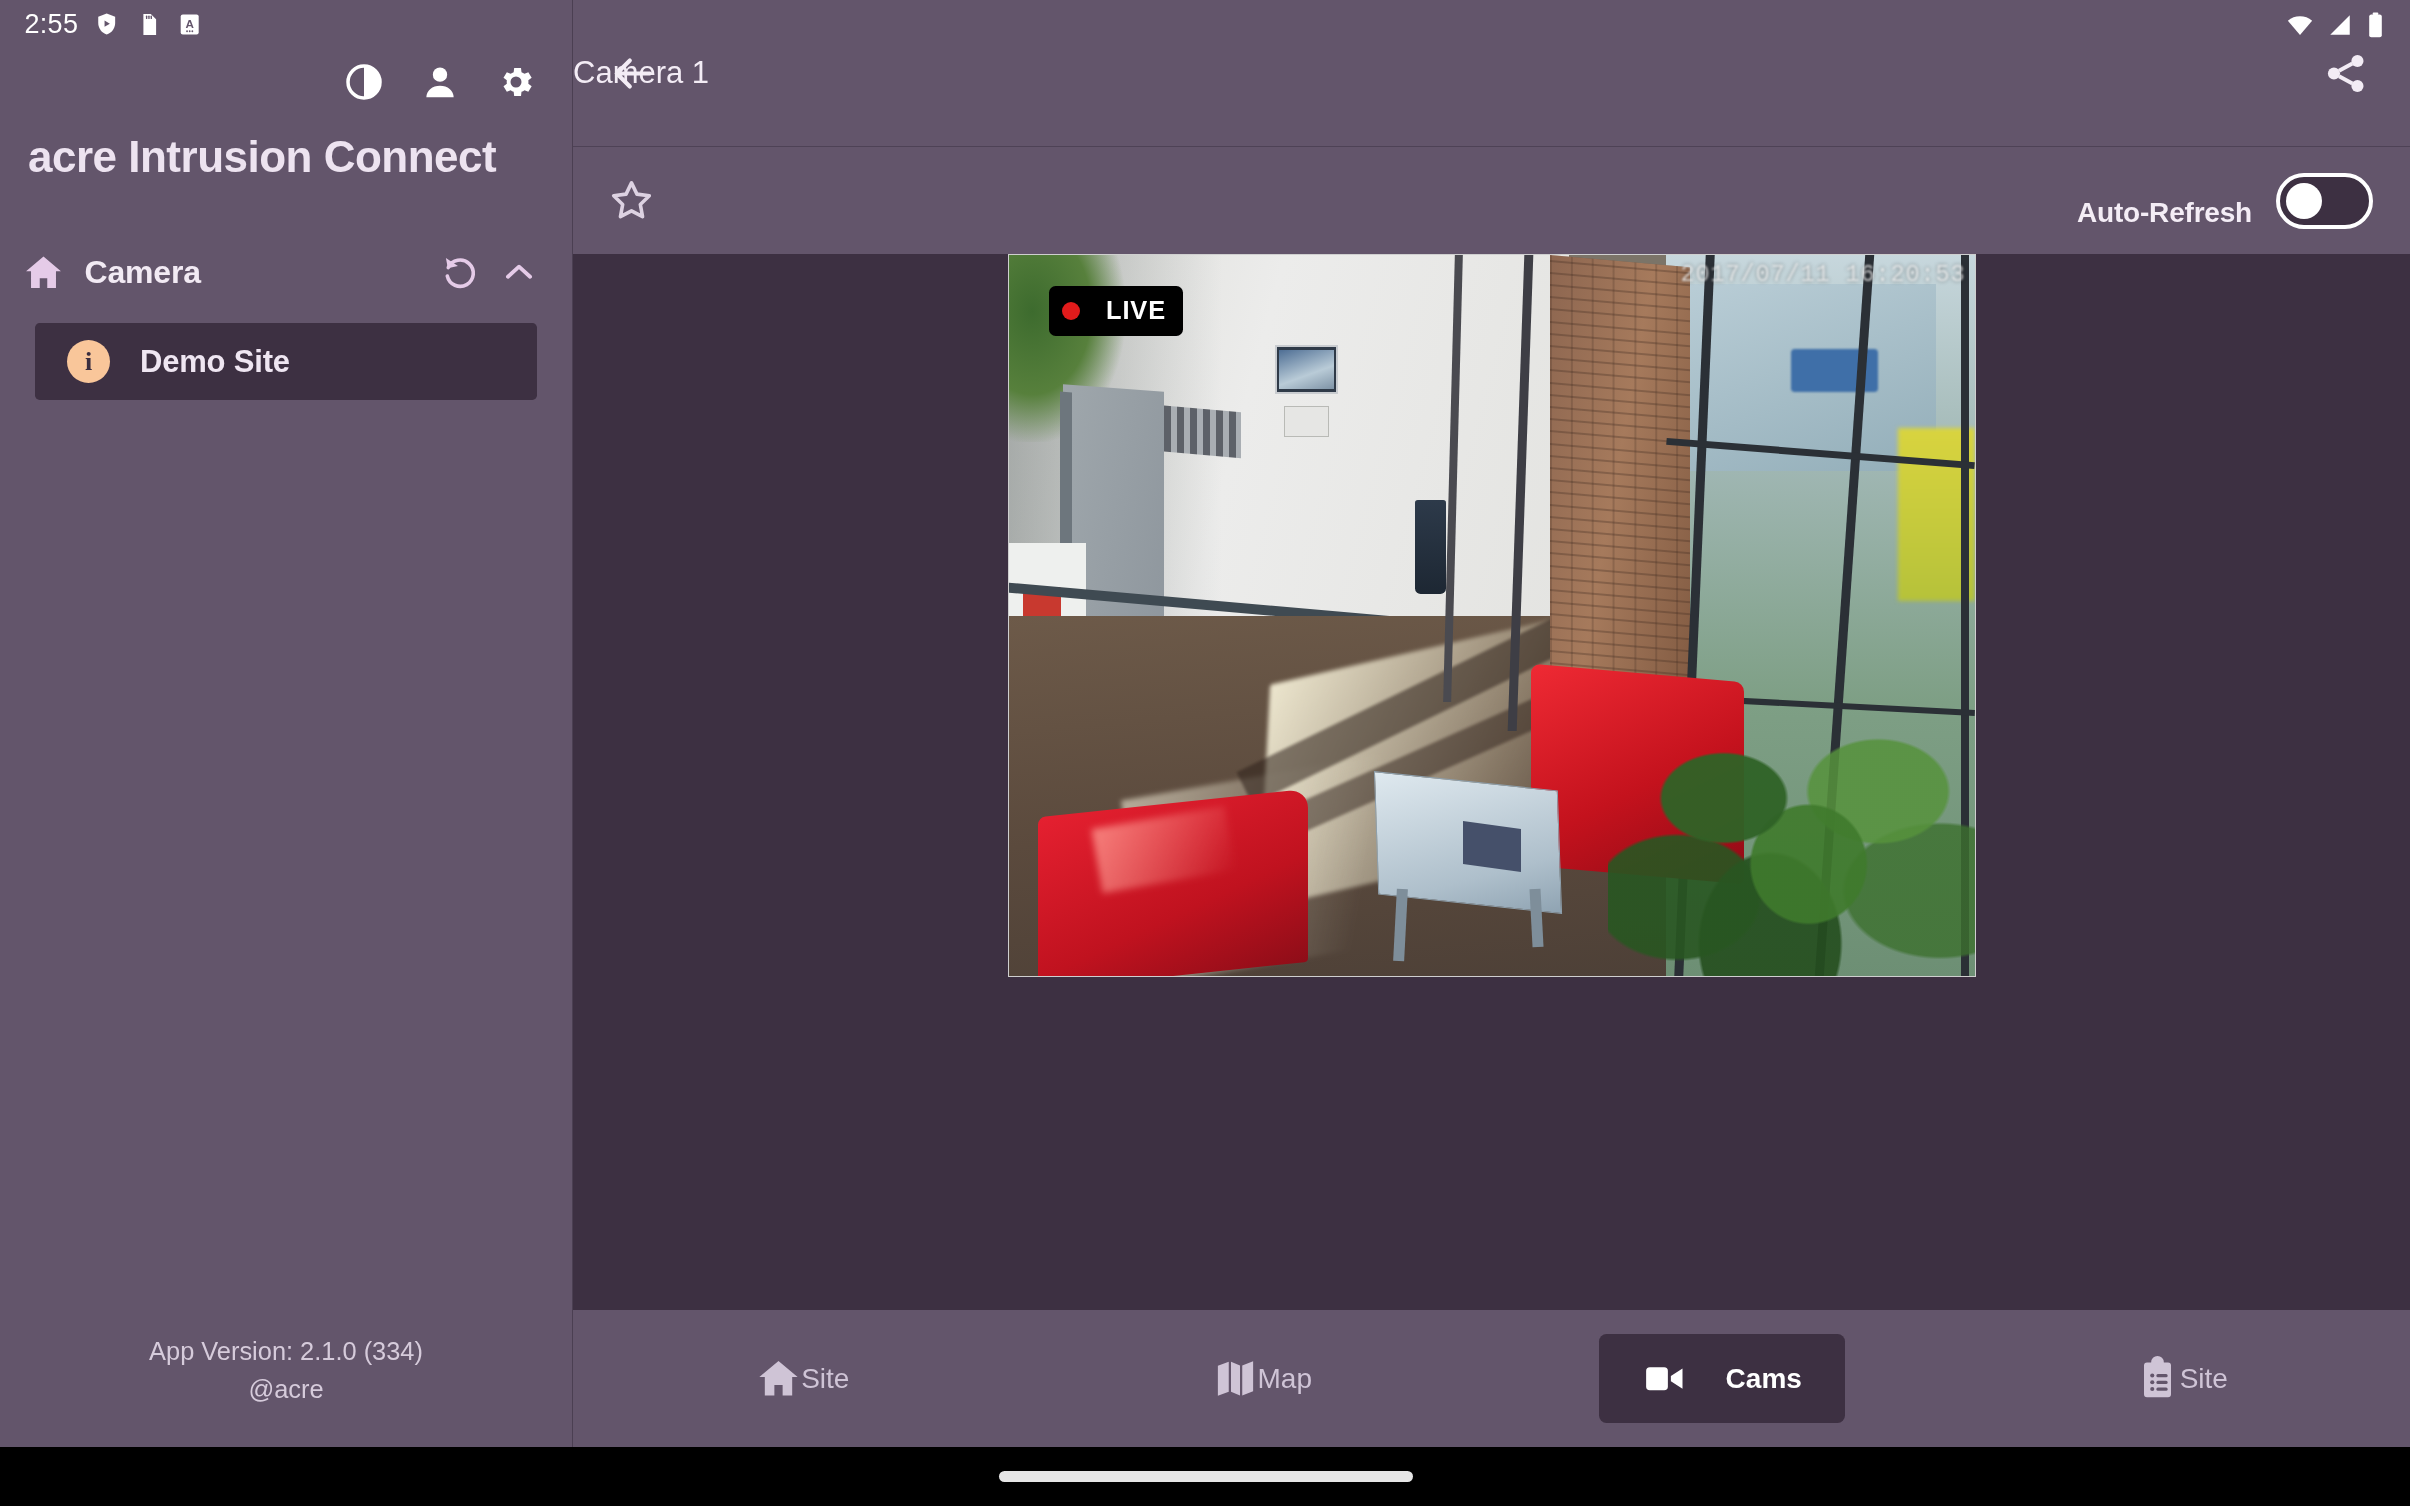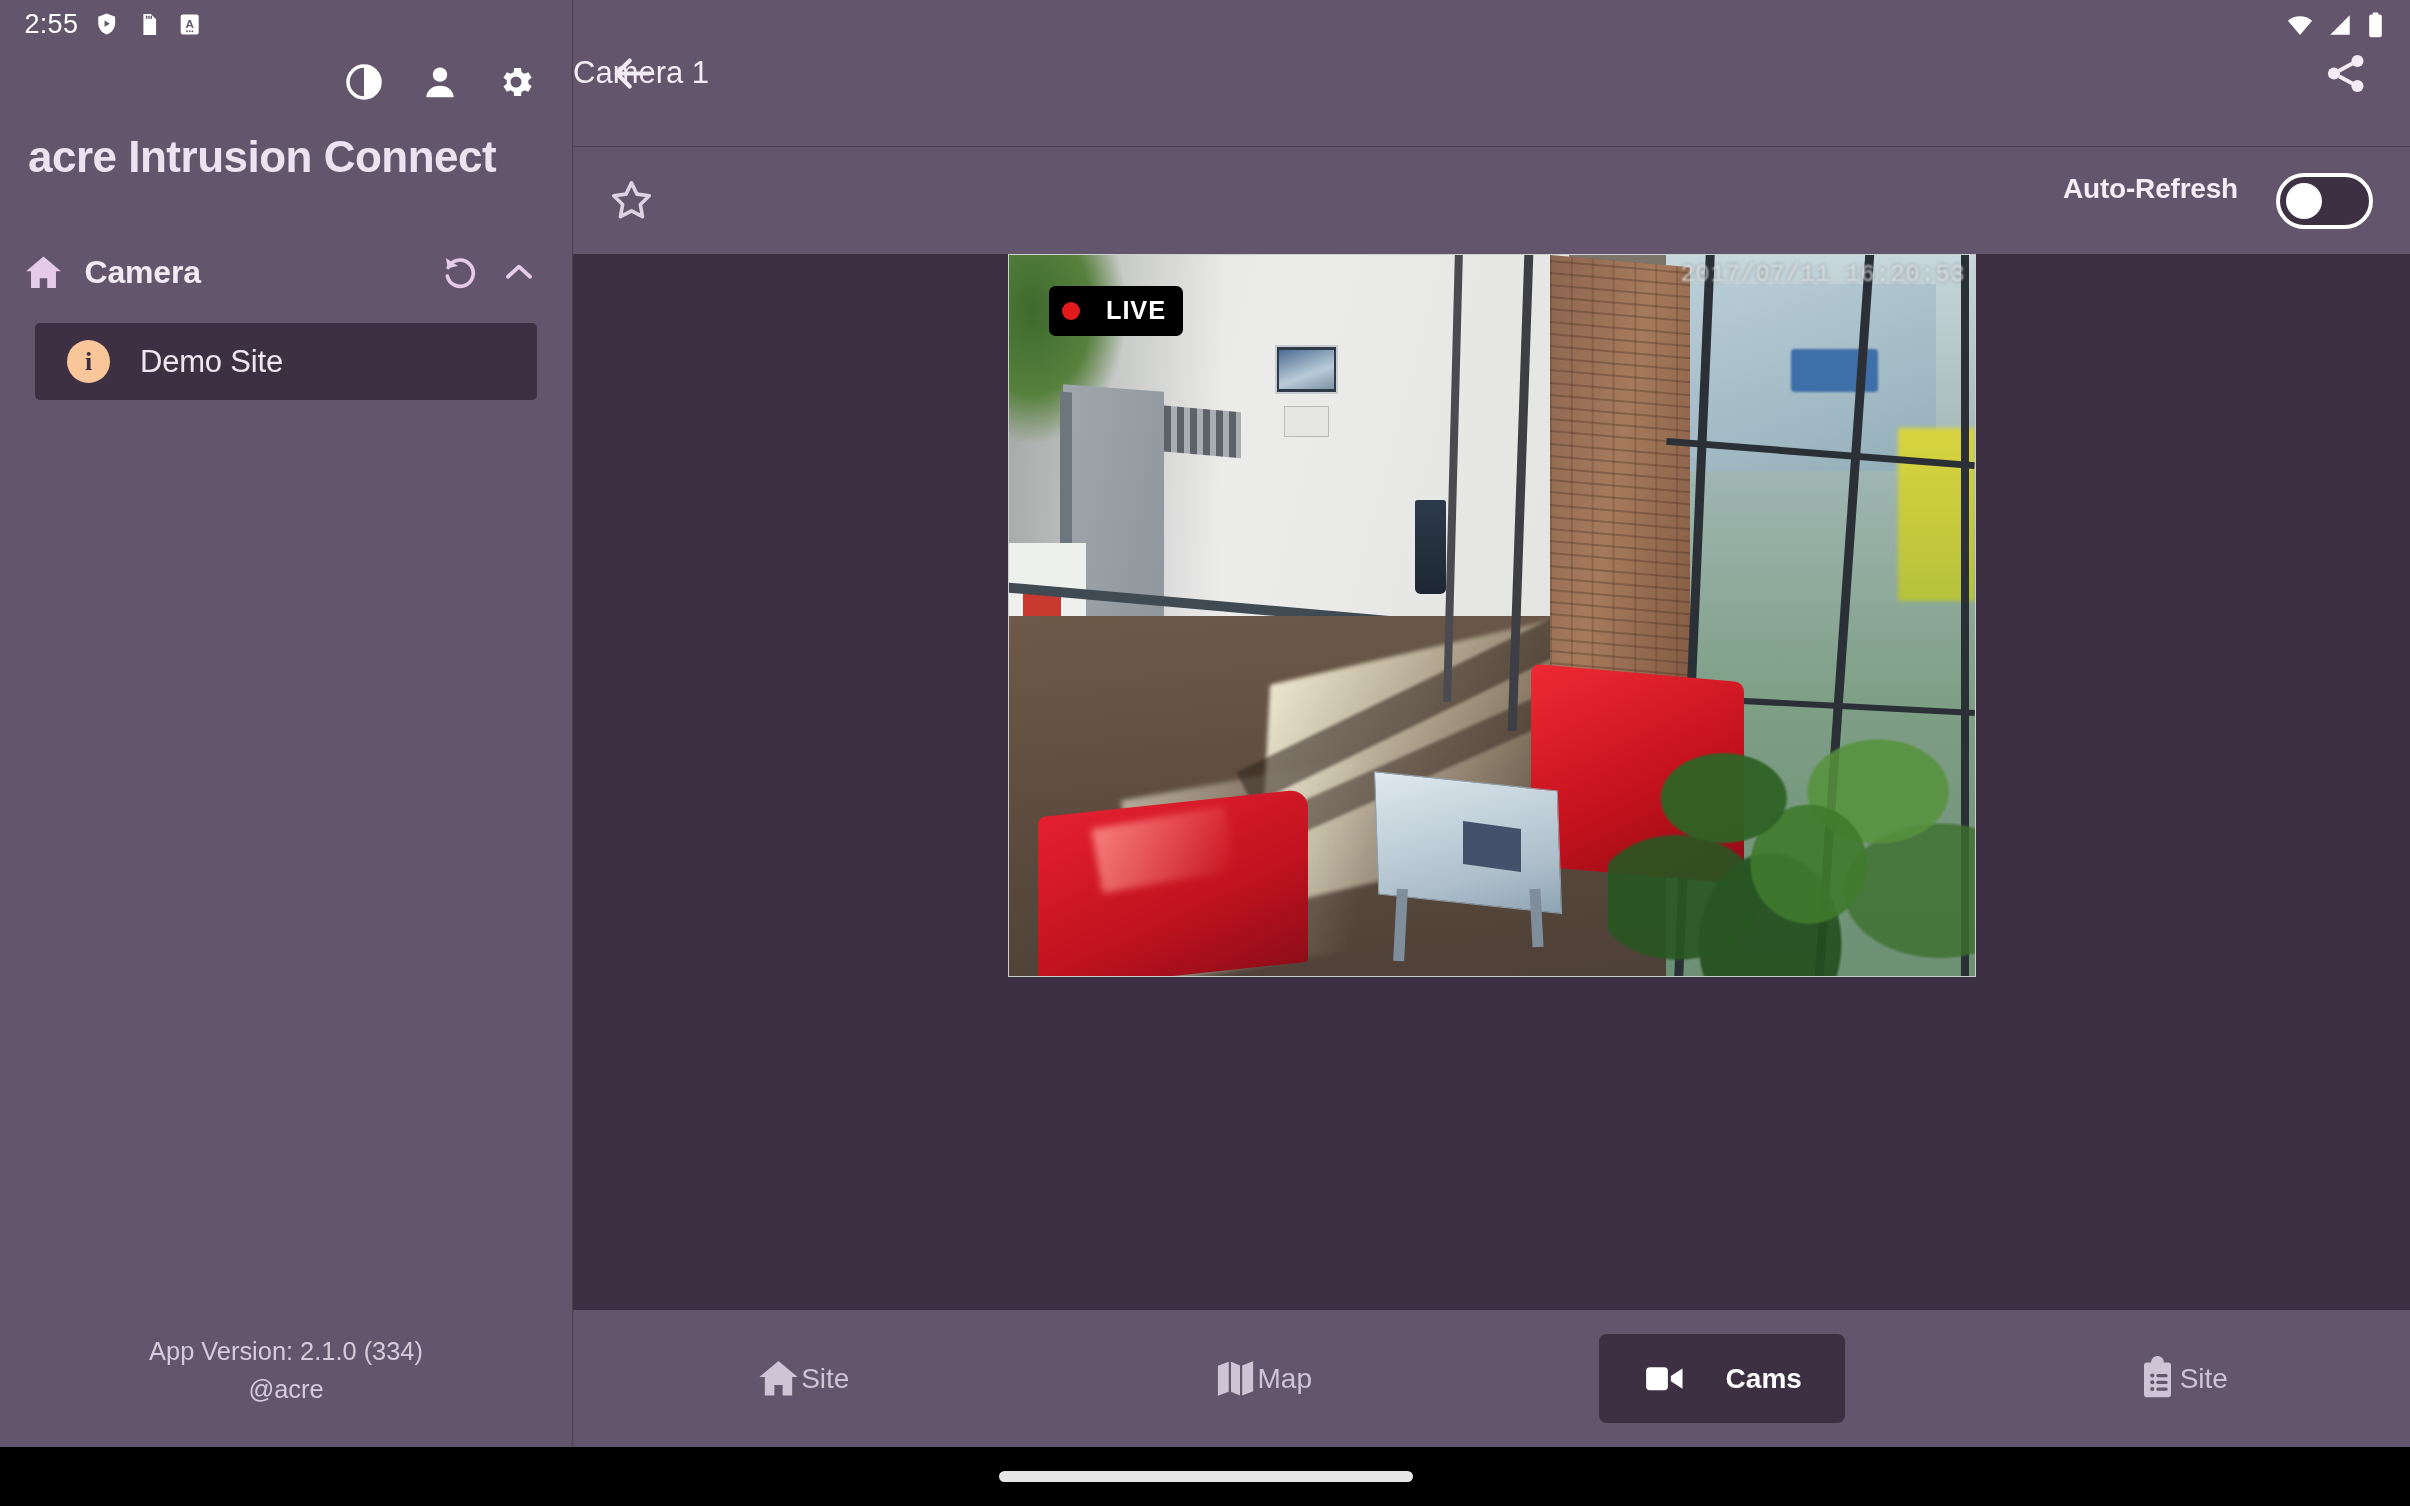--- a/index.html
+++ b/index.html
@@ -114,21 +114,21 @@
     display: flex; align-items: center; justify-content: center;
     color: #3a2e40;
     font-size: 26px;
     font-weight: 700;
     font-family: "Liberation Serif", serif;
     flex-shrink: 0;
   }
   .panel-item .plabel {
     color: #EFE6F2;
     font-size: 31px;
-    font-weight: 400;
+    font-weight: 700;
     letter-spacing: -0.2px;
   }
 
   .side-foot {
     margin-top: auto;
     padding-bottom: 43px;
     text-align: center;
     color: #D6CBDB;
   }
   .side-foot .v1 { font-size: 25.4px; margin-bottom: 9.4px; }
@@ -171,22 +171,22 @@
     border-top: 1.9px solid #4e4256;
     display: flex;
     align-items: center;
     padding: 0 38px 0 36px;
     flex-shrink: 0;
   }
   .toolbar .star { width: 45px; height: 45px; cursor:pointer; }
   .toolbar .right {
     margin-left: auto;
     display: flex;
-    align-items: flex-start;
-    gap: 38px;
+    align-items: flex-end;
+    gap: 24px;
   }
   .toolbar .ar-label {
     color: #F4EDF6;
     font-size: 28px;
     font-weight: 700;
     letter-spacing: -0.2px;
   }
   .switch {
     width: 97px; height: 56px;
     border-radius: 30px;

